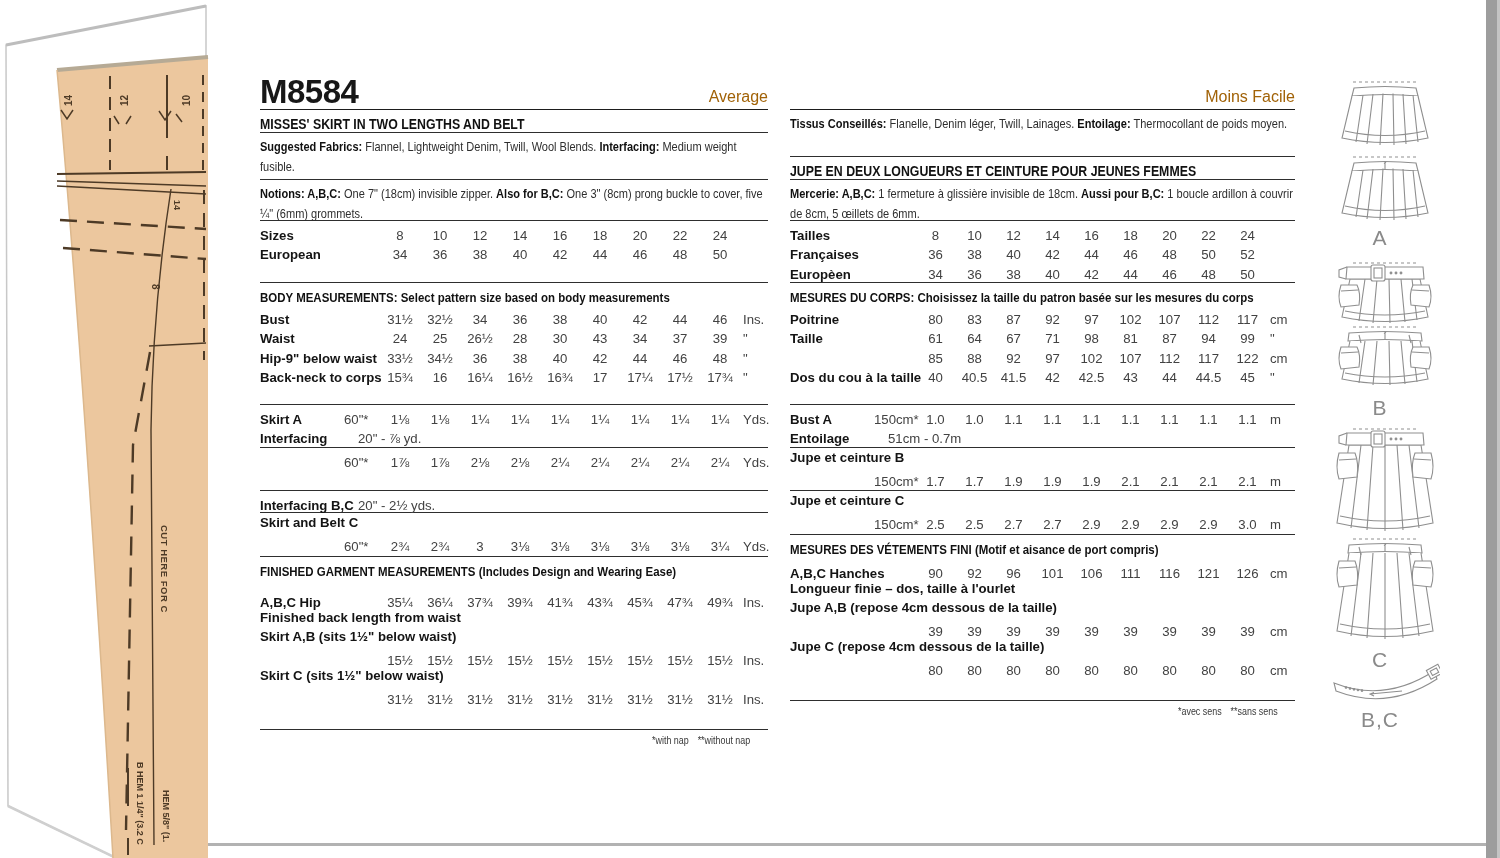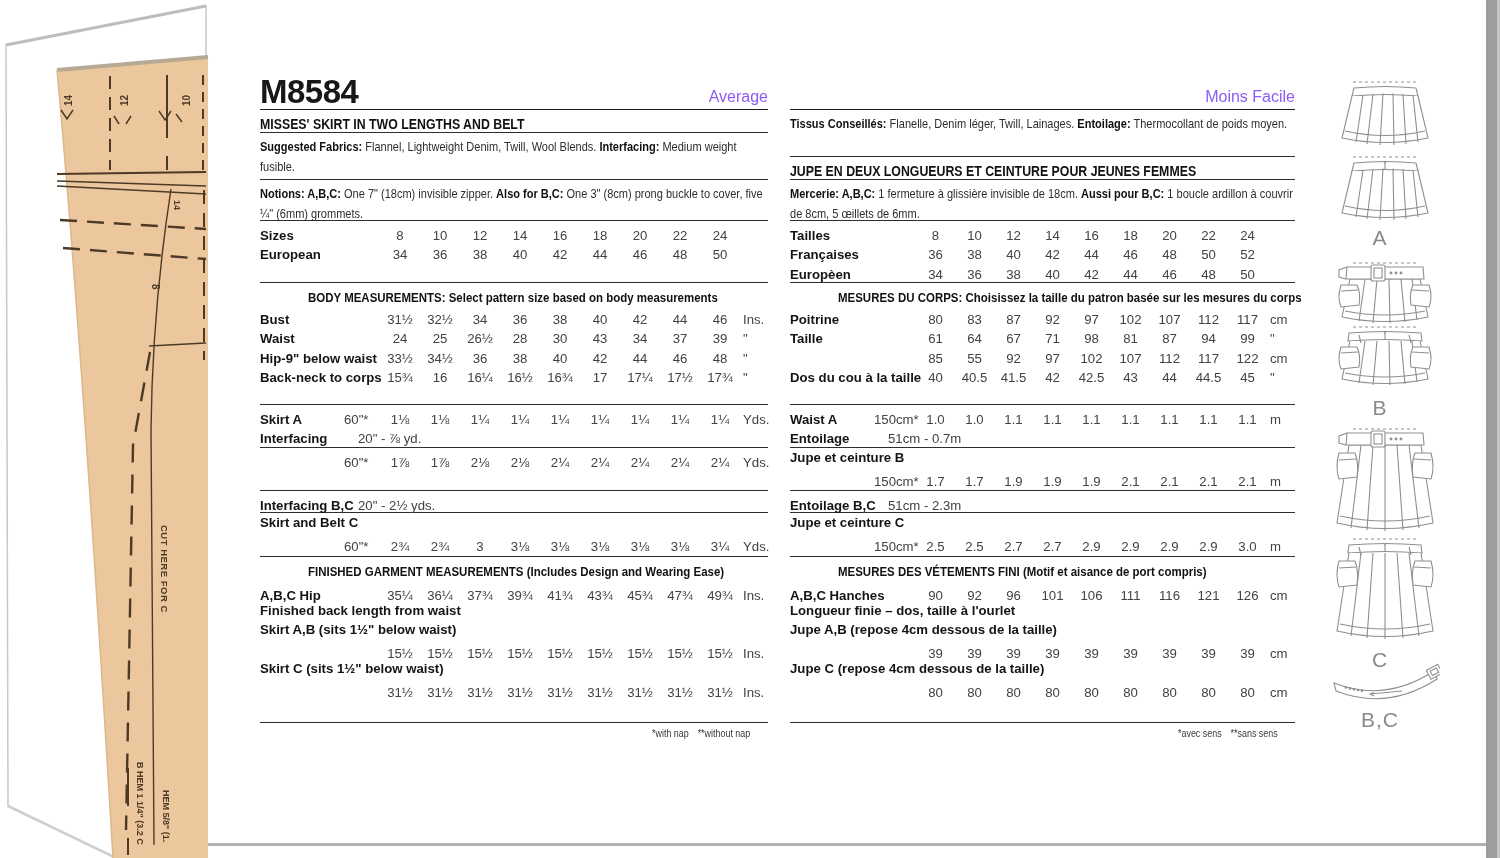--- a/index.html
+++ b/index.html
@@ -10,27 +10,27 @@
          border-bottom:3px solid #b2b2b2;box-sizing:border-box;}
   .edge{position:absolute;left:1486px;top:0;width:11px;height:858px;background:#9d9d9d;z-index:3;}
   .edge2{position:absolute;left:1497px;top:0;width:3px;height:858px;background:#c4c4c4;z-index:3;}
 
   .panel{position:absolute;top:70px;}
   .panel.en{left:55px;width:508px;}
   .panel.fr{left:585px;width:505px;}
   .phead{height:40px;display:flex;justify-content:space-between;align-items:flex-end;
          border-bottom:1.7px solid #1d1d1d;padding-bottom:3px;box-sizing:border-box;}
   .pnum{font-size:33px;font-weight:bold;line-height:.85;color:#171717;letter-spacing:-.5px;}
-  .pdiff{font-size:16px;color:#8b5cf6;}
+  .pdiff{font-size:16px;color:#a16207;}
 
   .block{box-sizing:border-box;position:relative;}
   .rule{border-bottom:1.3px solid #2e2e2e;}
   .title{padding-top:5px;}
   .title .cond{font-size:14.5px;}
-  .section{padding-top:5px;margin-left:48px;}
+  .section{padding-top:5px;}
   .cond{display:inline-block;transform:scaleX(.85);transform-origin:0 0;white-space:nowrap;
         font-weight:bold;font-size:13.5px;color:#111;}
   .para{padding-top:4px;}
   .pwrap{width:618px;transform:scaleX(.816);transform-origin:0 0;font-size:13.5px;
          line-height:20px;color:#2e2e2e;}
   .pwrap .b{font-weight:bold;color:#101010;}
   .tbl{padding-top:3px;}
   .trow{display:grid;height:19.5px;align-items:end;font-size:13.2px;line-height:1.1;}
   .en .trow{grid-template-columns:84px 36px repeat(9,40px) 30px;}
   .fr .trow{grid-template-columns:84px 42px repeat(9,39px) 30px;}
@@ -244,21 +244,21 @@
               <span class="cell">3⅛</span>
               <span class="cell">3⅛</span>
               <span class="cell">3⅛</span>
               <span class="cell">3⅛</span>
               <span class="cell">3⅛</span>
               <span class="cell">3¼</span>
               <span class="unit">Yds.</span>
             </div>
           </div>
           <div class="block section" style="height: 24px;"><span class="cond">FINISHED GARMENT MEASUREMENTS (Includes Design and Wearing Ease)</span></div>
-          <div class="block tbl" style="height: 117px;">
+          <div class="block tbl" style="height: 117px; margin-top: 7px;">
             <div class="trow">
               <span class="lbl b">A,B,C Hip</span>
               <span class="pre"></span>
               <span class="cell">35¼</span>
               <span class="cell">36¼</span>
               <span class="cell">37¾</span>
               <span class="cell">39¾</span>
               <span class="cell">41¾</span>
               <span class="cell">43¾</span>
               <span class="cell">45¾</span>
@@ -386,21 +386,21 @@
               <span class="cell">81</span>
               <span class="cell">87</span>
               <span class="cell">94</span>
               <span class="cell">99</span>
               <span class="unit">"</span>
             </div>
             <div class="trow">
               <span class="lbl"></span>
               <span class="pre"></span>
               <span class="cell">85</span>
-              <span class="cell">55</span>
+              <span class="cell">88</span>
               <span class="cell">92</span>
               <span class="cell">97</span>
               <span class="cell">102</span>
               <span class="cell">107</span>
               <span class="cell">112</span>
               <span class="cell">117</span>
               <span class="cell">122</span>
               <span class="unit">cm</span>
             </div>
             <div class="trow">
@@ -413,21 +413,21 @@
               <span class="cell">42.5</span>
               <span class="cell">43</span>
               <span class="cell">44</span>
               <span class="cell">44.5</span>
               <span class="cell">45</span>
               <span class="unit">"</span>
             </div>
           </div>
           <div class="block tbl rule" style="height: 43px;">
             <div class="trow">
-              <span class="lbl b">Waist A</span>
+              <span class="lbl b">Bust A</span>
               <span class="pre">150cm*</span>
               <span class="cell">1.0</span>
               <span class="cell">1.0</span>
               <span class="cell">1.1</span>
               <span class="cell">1.1</span>
               <span class="cell">1.1</span>
               <span class="cell">1.1</span>
               <span class="cell">1.1</span>
               <span class="cell">1.1</span>
               <span class="cell">1.1</span>
@@ -446,26 +446,20 @@
               <span class="cell">1.7</span>
               <span class="cell">1.7</span>
               <span class="cell">1.9</span>
               <span class="cell">1.9</span>
               <span class="cell">1.9</span>
               <span class="cell">2.1</span>
               <span class="cell">2.1</span>
               <span class="cell">2.1</span>
               <span class="cell">2.1</span>
               <span class="unit">m</span>
-            </div>
-          </div>
-          <div class="block tbl rule" style="height: 22px;">
-            <div class="trow">
-              <span class="lbl b">Entoilage B,C</span>
-              <span class="spantxt">51cm - 2.3m</span>
             </div>
           </div>
           <div class="block tbl rule" style="height: 44px;">
             <div class="trow labonly"><span class="lbl b">Jupe et ceinture C</span></div>
             <div class="trow">
               <span class="lbl"></span>
               <span class="pre">150cm*</span>
               <span class="cell">2.5</span>
               <span class="cell">2.5</span>
               <span class="cell">2.7</span>

